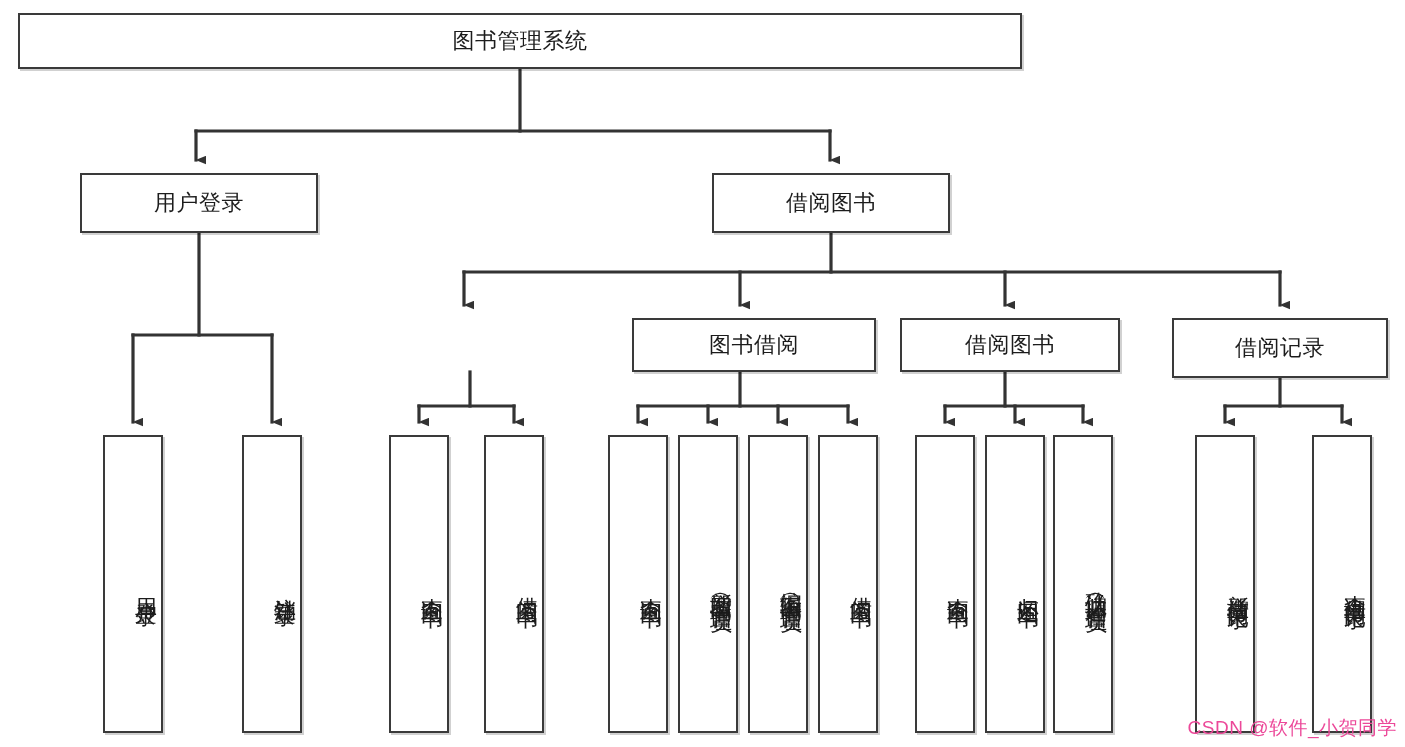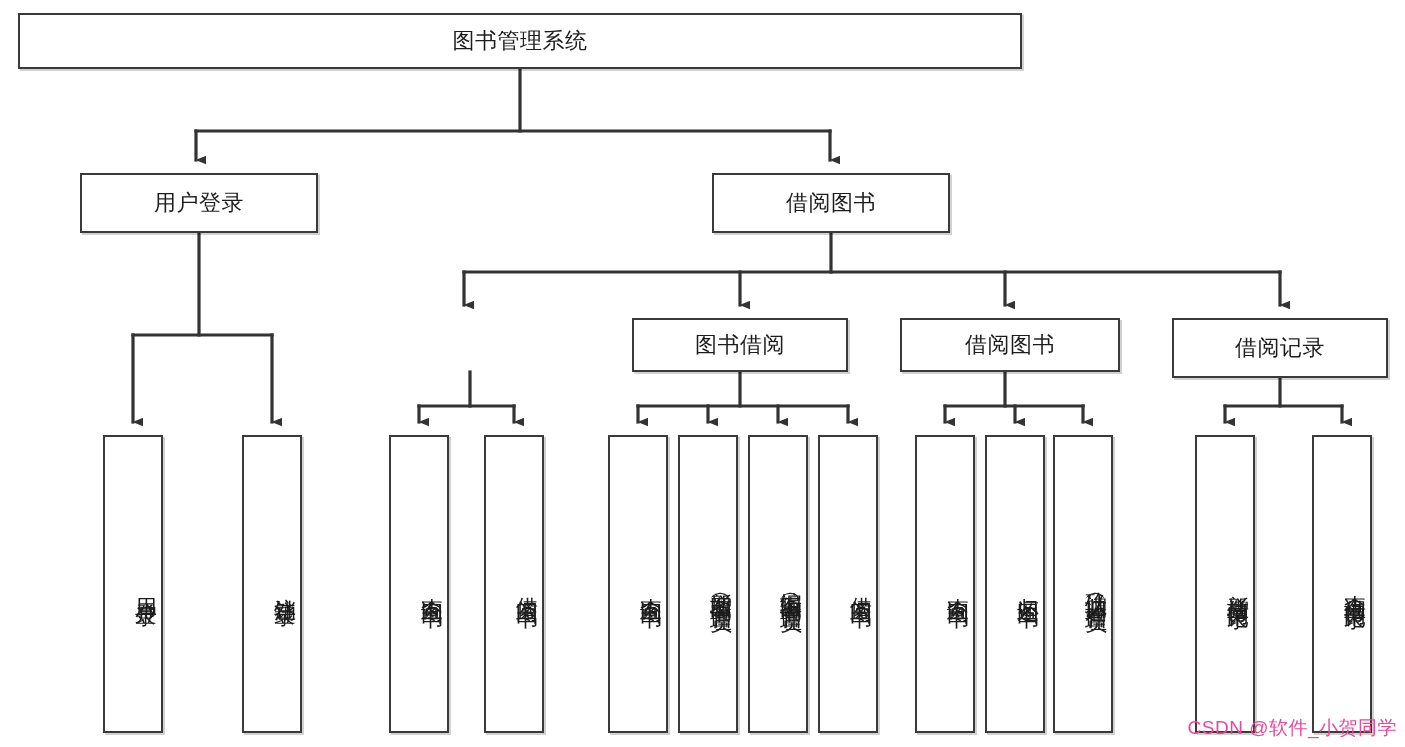--- a/index.html
+++ b/index.html
@@ -120,21 +120,21 @@
       <path d="M1225,406 L1225,422" marker-end="url(#arrowhead)"></path>
       <path d="M1342,406 L1342,422" marker-end="url(#arrowhead)"></path>
     </g>
   </svg>
 
   <div class="node-box node-horizontal" id="node-root" style="left: 18px; top: 13px; width: 1004px; height: 56px;">图书管理系统</div>
 
   <div class="node-box node-horizontal" id="node-l2-0" style="left: 80px; top: 173px; width: 238px; height: 60px;">用户登录</div>
   <div class="node-box node-horizontal" id="node-l2-1" style="left: 712px; top: 173px; width: 238px; height: 60px;">借阅图书</div>
 
-  <div class="node-box node-horizontal" id="node-l3-1" style="left: 632px; top: 318px; width: 216px; height: 54px;">图书借阅</div>
+  <div class="node-box node-horizontal" id="node-l3-1" style="left: 632px; top: 318px; width: 244px; height: 54px;">图书借阅</div>
   <div class="node-box node-horizontal" id="node-l3-2" style="left: 900px; top: 318px; width: 220px; height: 54px;">借阅图书</div>
   <div class="node-box node-horizontal" id="node-l3-3" style="left: 1172px; top: 318px; width: 216px; height: 60px;">借阅记录</div>
 
   <div class="node-box node-vertical" id="node-leaf-0" style="left: 103px; top: 435px; width: 60px; height: 298px;">用户登录</div>
   <div class="node-box node-vertical" id="node-leaf-1" style="left: 242px; top: 435px; width: 60px; height: 298px;">注销登录</div>
   <div class="node-box node-vertical" id="node-leaf-2" style="left: 389px; top: 435px; width: 60px; height: 298px;">查询图书</div>
   <div class="node-box node-vertical" id="node-leaf-3" style="left: 484px; top: 435px; width: 60px; height: 298px;">借阅图书</div>
   <div class="node-box node-vertical" id="node-leaf-4" style="left: 608px; top: 435px; width: 60px; height: 298px;">查询图书</div>
   <div class="node-box node-vertical node-top-aligned" id="node-leaf-5" style="left: 678px; top: 435px; width: 60px; height: 298px;">新增图书（管理员）</div>
   <div class="node-box node-vertical node-top-aligned" id="node-leaf-6" style="left: 748px; top: 435px; width: 60px; height: 298px;">编辑图书（管理员）</div>

